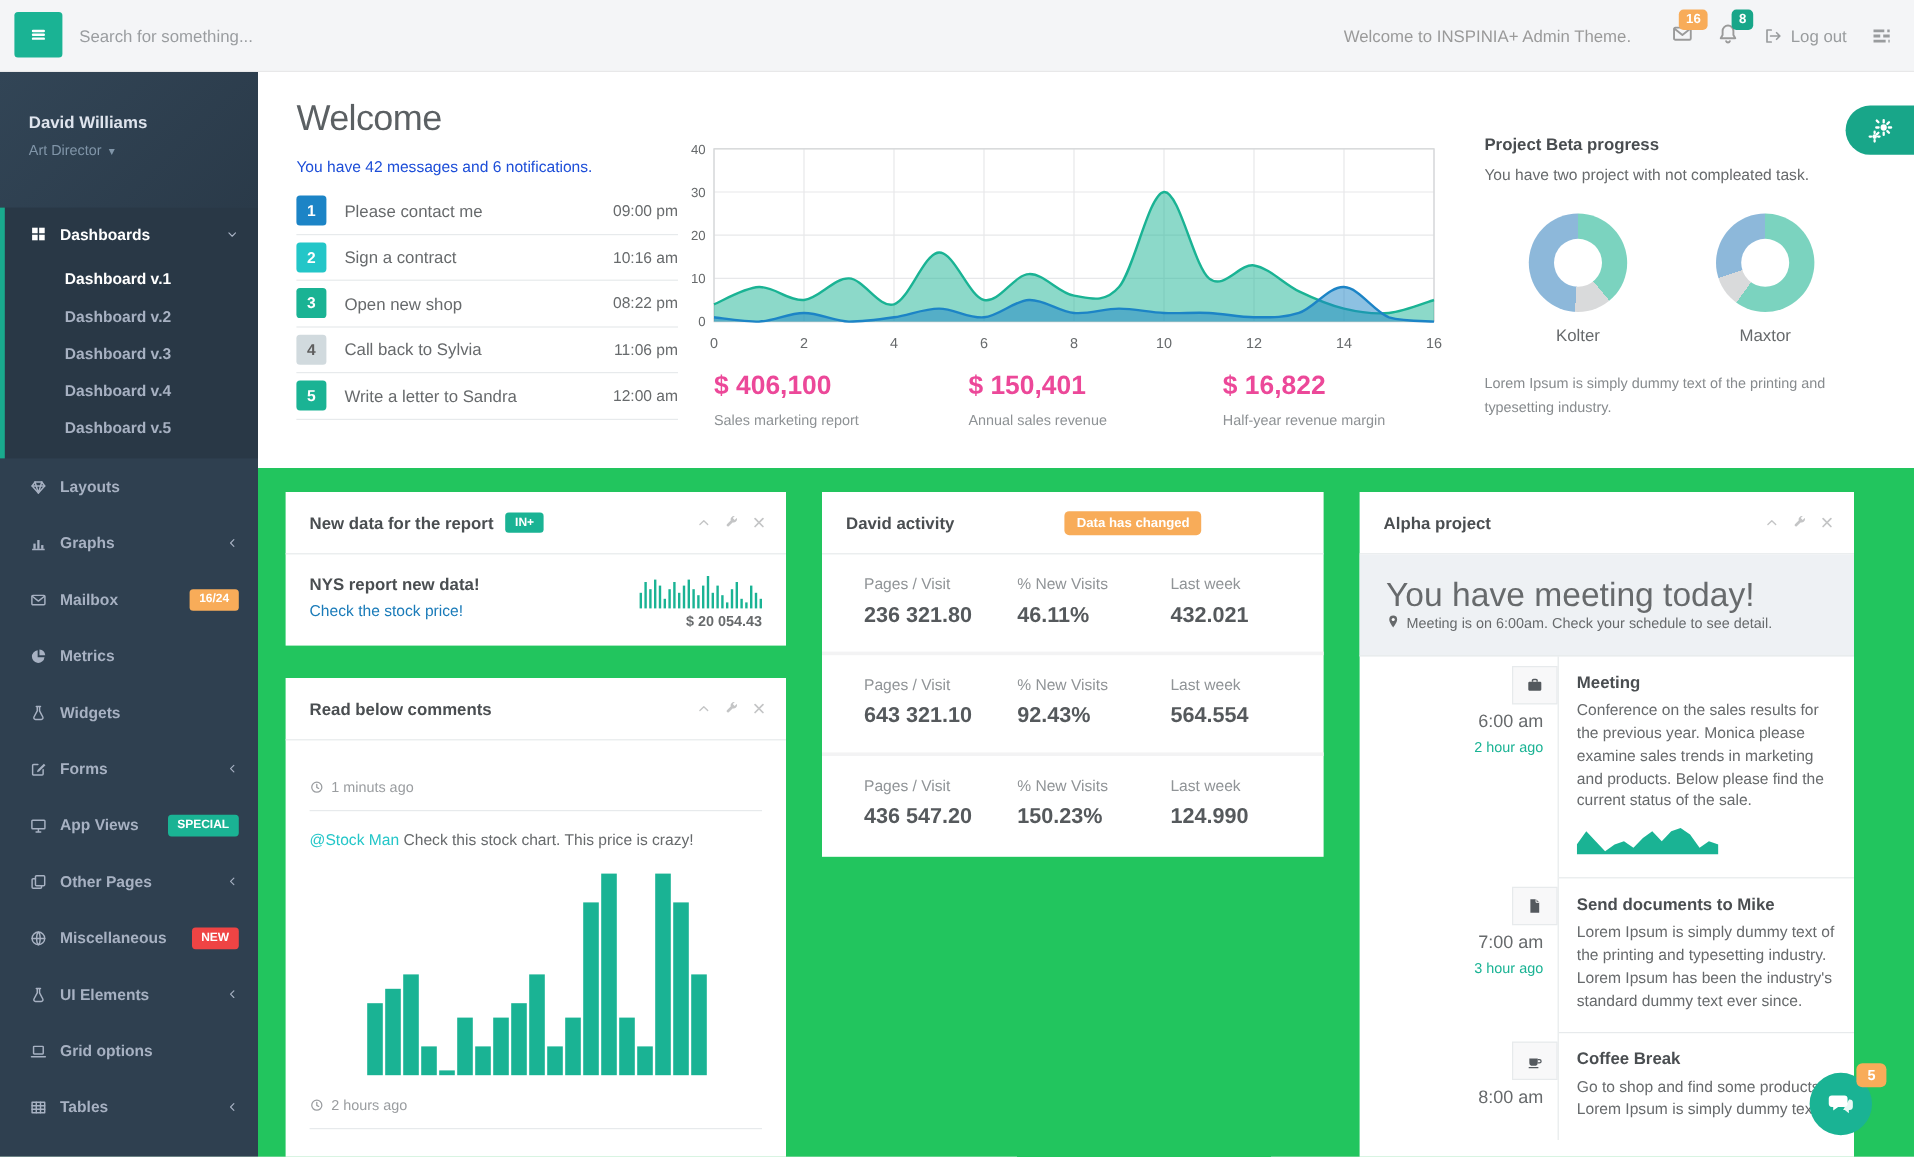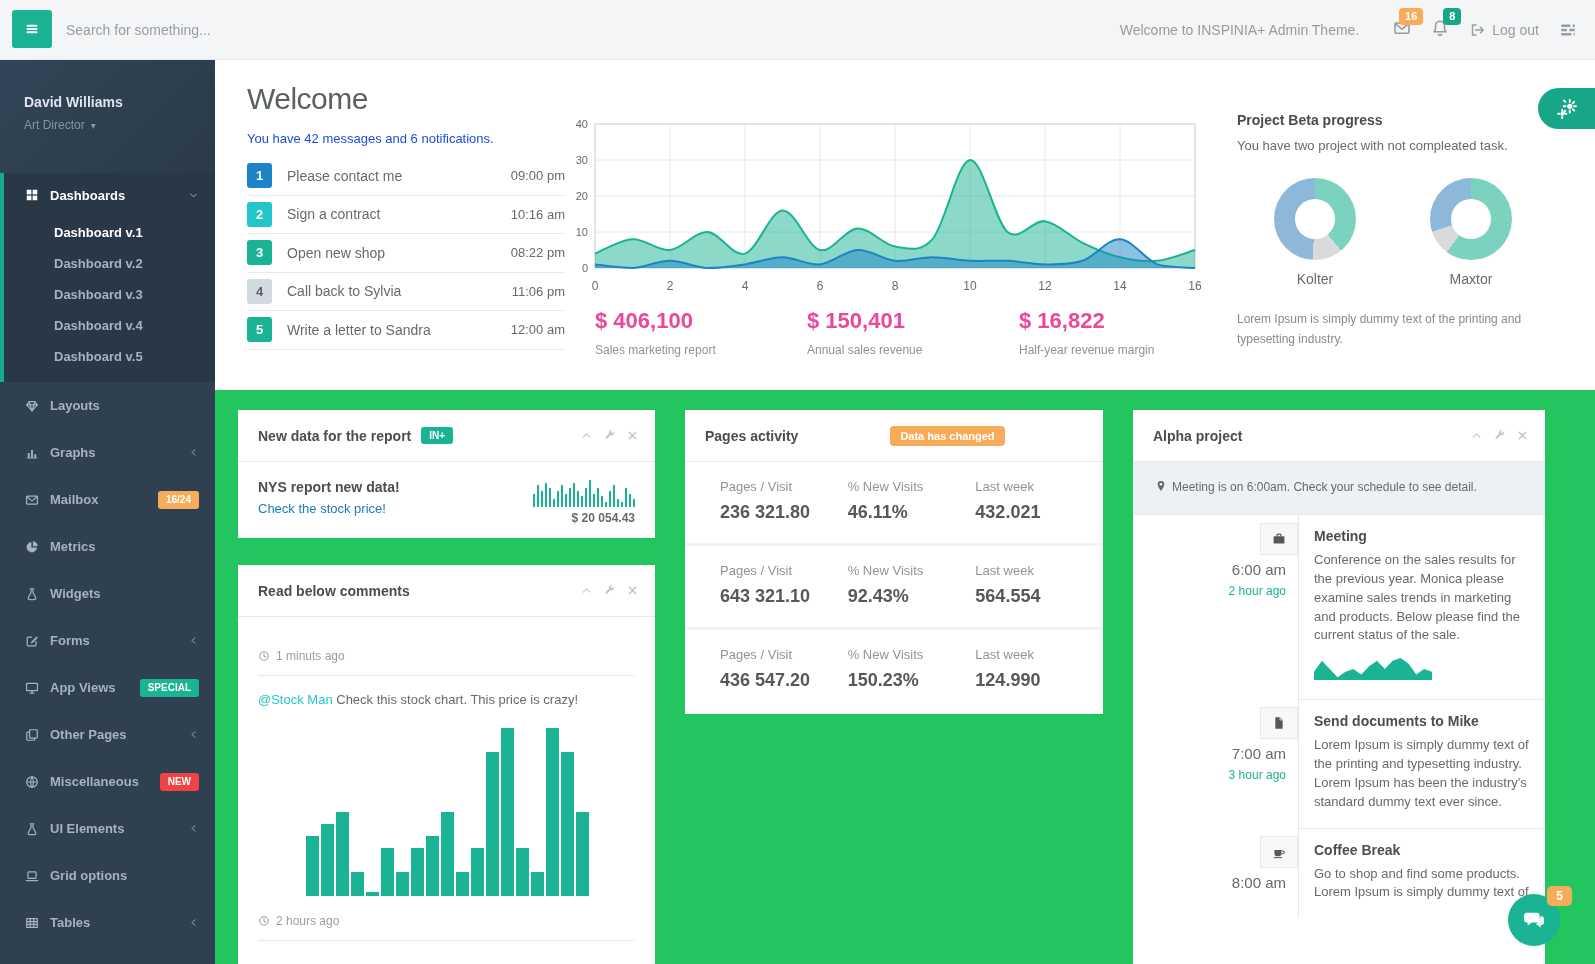--- a/index.html
+++ b/index.html
@@ -651,21 +651,21 @@
                 </svg>
               </span>
               <span>2 hours ago</span>
             </div>
           </div>
         </div>
     </div>
 
     <div class="ibox p-activity">
       <div class="ibox-title">
-        <span class="ibox-heading">Pages activity</span>
+        <span class="ibox-heading">David activity</span>
         <span class="ua-badge">Data has changed</span>
       </div>
       <div class="ua-rows">
           <div class="ua-row">
             <div class="ua-cell">
               <div class="ua-label">Pages / Visit</div>
               <div class="ua-value">236 321.80</div>
             </div>
             <div class="ua-cell">
               <div class="ua-label">% New Visits</div>
@@ -726,20 +726,21 @@
           <span class="ico tool">
               <svg viewBox="0 0 16 16">
                 <g stroke="currentColor" stroke-width="1.8" stroke-linecap="round">
                   <path d="M4 4l8 8M12 4l-8 8"></path>
                 </g>
               </svg>
             </span>
         </span>
       </div>
       <div class="alpha-head">
+        <div class="alpha-headline">You have meeting today!</div>
         <div class="alpha-note">
           <span class="ico i12">
               <svg viewBox="0 0 16 16">
                 <path d="M8 1.3a4.4 4.4 0 0 1 4.4 4.4C12.4 9 8 14.5 8 14.5S3.6 9 3.6 5.7A4.4 4.4 0 0 1 8 1.3z" fill="currentColor"></path>
                 <circle cx="8" cy="5.7" r="1.7" fill="#fff"></circle>
               </svg>
             </span>
           <span>Meeting is on 6:00am. Check your schedule to see detail.</span>
         </div>
       </div>

